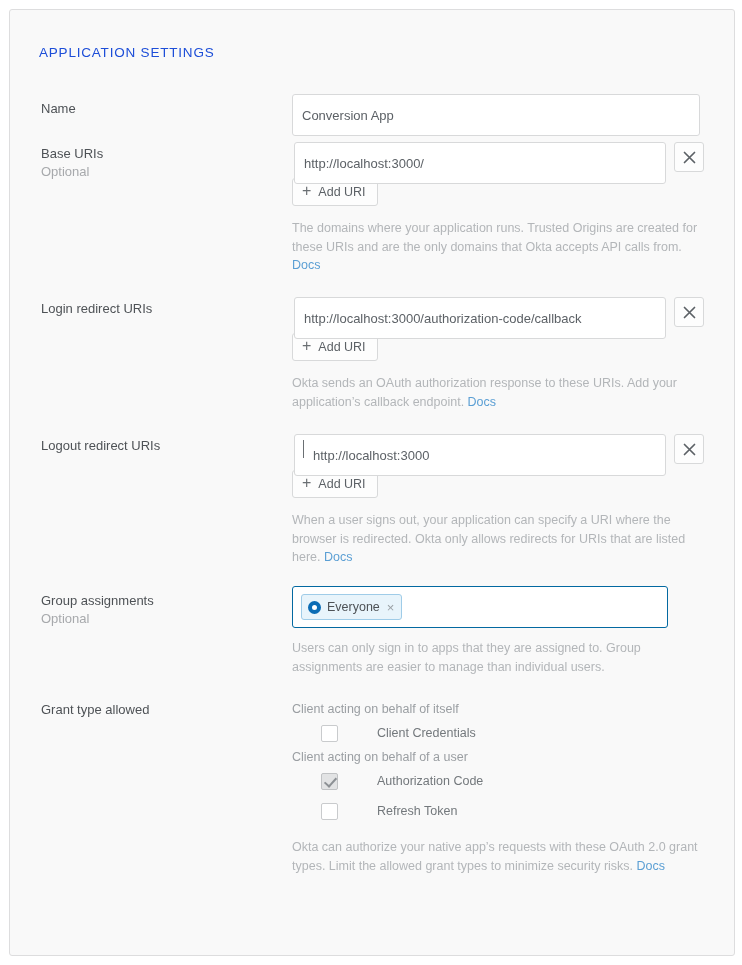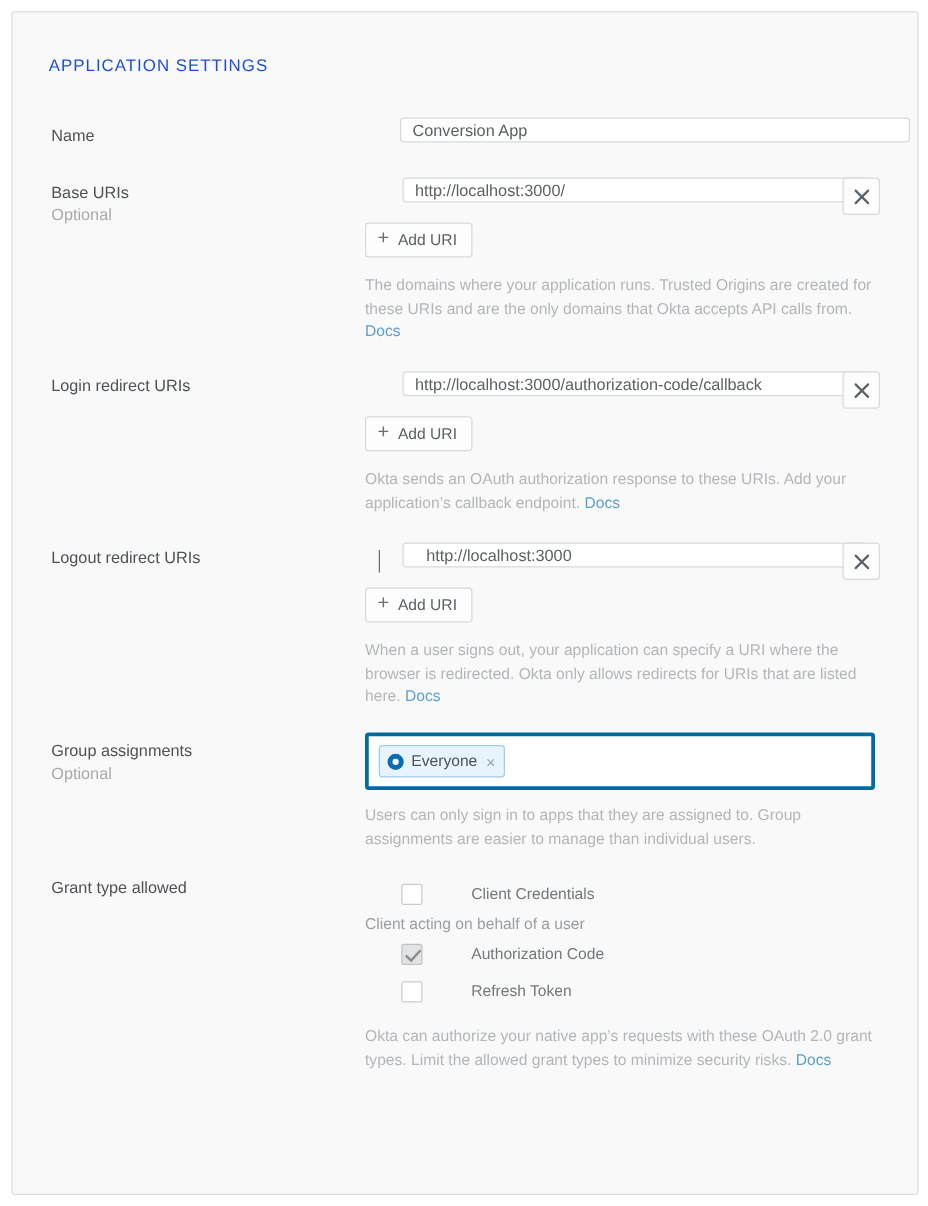--- a/index.html
+++ b/index.html
@@ -40,30 +40,29 @@
     color: #a7a9ac;
     font-size: 13px;
     font-weight: 400;
     margin-top: 2px;
   }
 
   .field-col { position: absolute; left: 282px; }
 
   input.txt {
     display: block;
-    height: 20px;
+    height: 42px;
     border: 1px solid #d8d9da;
     border-radius: 3px;
     background: #ffffff;
     font-family: "Liberation Sans", sans-serif;
     font-size: 13px;
     color: #5c6166;
     padding: 0 9px;
     outline: none;
-    margin-left: 28px;
   }
   input.txt::placeholder { color: #b0b3b6; }
   input.name-input { width: 408px; }
   input.uri-input { width: 372px; }
 
   .uri-line { position: relative; height: 30px; }
   .uri-input-wrap { position: absolute; left: 2px; top: 0; border-radius: 15px; }
   
   .caret {
     position: absolute;
@@ -117,23 +116,23 @@
     color: #b3b6b9;
   }
   .help a, .docs {
     color: #5b9fd4;
     text-decoration: none;
     cursor: pointer;
   }
 
   
   .chipbox {
-    width: 408px;
+    width: 376px;
     min-height: 42px;
-    border: 3px solid #0369a1;
+    border: 1px solid #0369a1;
     border-radius: 3px;
     background: #ffffff;
     padding: 7px 8px;
   }
   .chip {
     display: inline-flex;
     align-items: center;
     gap: 6px;
     height: 26px;
     padding: 0 7px 0 6px;
@@ -295,20 +294,21 @@
         <span class="chip-x">×</span>
       </span>
     </div>
     <div class="help" style="margin-top:11px;">Users can only sign in to apps that they are assigned to. Group assignments are easier to manage than individual users.</div>
   </div>
 
   <div class="lbl" style="top:692px;">
     <span>Grant type allowed</span>
   </div>
   <div class="field-col" style="top:690px;">
+    <div class="grant-head">Client acting on behalf of itself</div>
 
     <div class="cb-row">
       <span class="cb"></span>
       <span class="cb-label">Client Credentials</span>
     </div>
 
     <div class="grant-head">Client acting on behalf of a user</div>
 
     <div class="cb-row">
       <span class="cb checked"></span>

